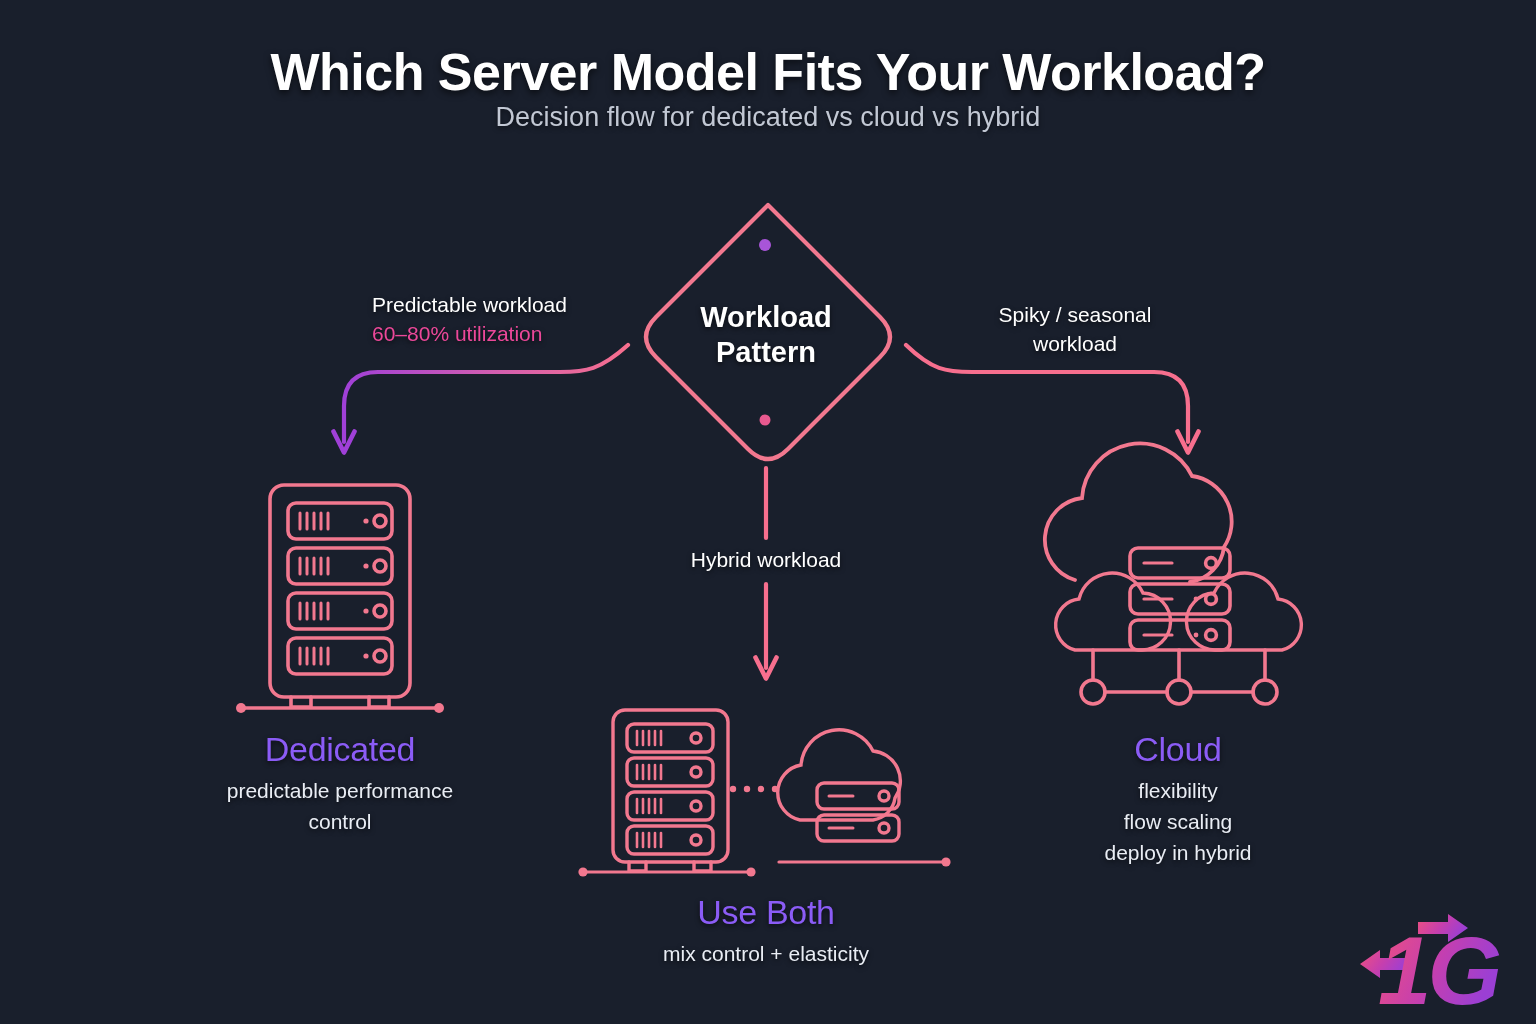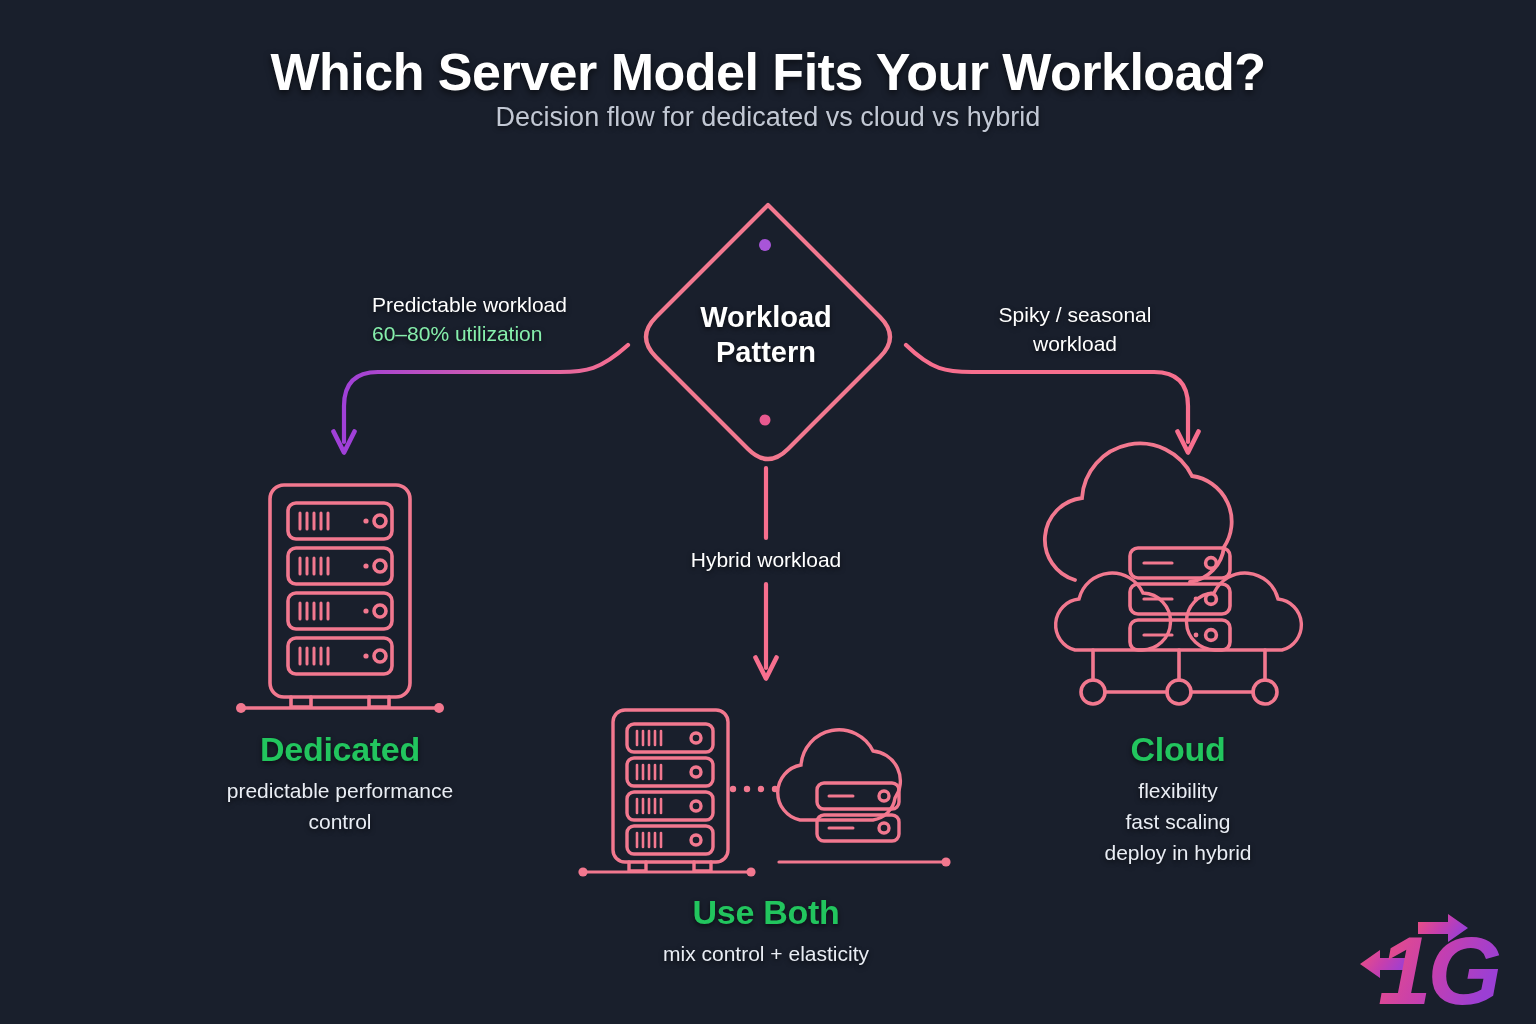--- a/index.html
+++ b/index.html
@@ -23,23 +23,23 @@
   }
   #subtitle {
     font-size:27px; color:#c2c8d4;
     text-shadow:0 2px 5px rgba(0,0,0,0.55);
   }
   
   #canvas { position:absolute; inset:0; width:1536px; height:1024px; }
   
   .olay { position:absolute; text-shadow:0 2px 5px rgba(0,0,0,0.6); }
   .edge-lbl { font-size:21px; color:#ffffff; line-height:1.37; }
-  .edge-lbl .accent { color:#86efac; }
+  .edge-lbl .accent { color:#ec4899; }
   .node-title {
-    font-size:34px; font-weight:bold; color:#22c55e;
+    font-size:34px; font-weight:normal; color:#8b5cf6;
     text-align:center; letter-spacing:-0.3px;
   }
   .node-sub {
     font-size:21px; color:#e9edf4; text-align:center; line-height:1.47;
     margin-top:7px;
   }
   .diamond-lbl {
     font-size:29px; font-weight:bold; color:#ffffff;
     text-align:center; line-height:1.2;
   }
@@ -268,18 +268,18 @@
     <div class="node-title">Use Both</div>
     <div class="node-sub">
       <div>mix control + elasticity</div>
     </div>
   </div>
 
   <div class="olay" style="left:1028px; top:730px; width:300px;">
     <div class="node-title">Cloud</div>
     <div class="node-sub">
       <div>flexibility</div>
-      <div>fast scaling</div>
+      <div>flow scaling</div>
       <div>deploy in hybrid</div>
     </div>
   </div>
 
 </div>
 
 </body></html>

